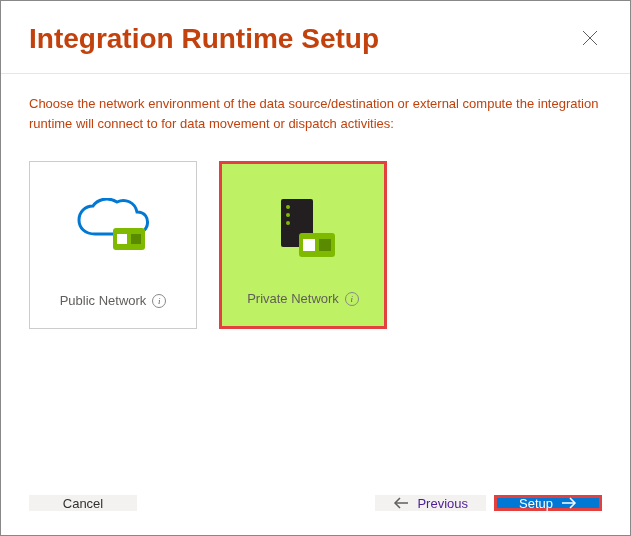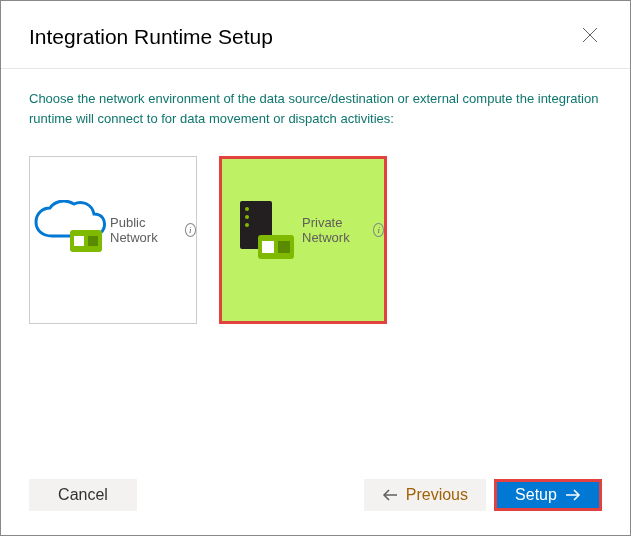--- a/index.html
+++ b/index.html
@@ -22,56 +22,57 @@
       flex-direction: column;
     }
     .header {
       display: flex;
       justify-content: space-between;
       align-items: center;
       padding: 22px 28px 18px 28px;
       border-bottom: 1px solid #e6e6e6;
     }
     .title {
-      font-size: 21px;
-      font-weight: 400;
-      color: #000000;
+      font-size: 28px;
+      font-weight: 700;
+      color: #c2410c;
     }
     .close-btn {
       cursor: pointer;
       font-size: 16px;
       color: #605e5c;
       background: none;
       border: none;
       padding: 4px;
       line-height: 1;
     }
     .close-btn svg {
       width: 16px;
       height: 16px;
       stroke: #605e5c;
       stroke-width: 1;
     }
     .description {
       padding: 20px 28px 8px 28px;
       font-size: 13px;
-      color: #0f766e;
+      color: #c2410c;
       line-height: 1.5;
     }
     .options {
       display: flex;
       gap: 22px;
       padding: 20px 28px;
     }
     .option-card {
       width: 168px;
       height: 168px;
       border: 1px solid #ccc;
       background: #fff;
       display: flex;
+      flex-direction: column;
       align-items: center;
       justify-content: flex-end;
       padding-bottom: 20px;
       cursor: pointer;
       position: relative;
     }
     .option-card.selected {
       background: #bef264;
       border: 3px solid #e34040;
     }
@@ -102,40 +103,40 @@
       font-family: Georgia, serif;
     }
     .footer {
       margin-top: auto;
       padding: 18px 28px 24px 28px;
       display: flex;
       gap: 8px;
       align-items: center;
     }
     .btn {
-      height: 32px;
+      height: 16px;
       padding: 0 18px;
-      font-size: 16px;
+      font-size: 13px;
       border: none;
       cursor: pointer;
       display: inline-flex;
       align-items: center;
       gap: 8px;
       font-family: inherit;
       margin-top: 23px;
     }
     .btn-cancel {
       background: #f3f2f1;
       color: #323130;
       min-width: 108px;
       justify-content: center;
     }
     .btn-previous {
       background: #f3f2f1;
-      color: #a16207;
+      color: #4c1d95;
       min-width: 108px;
       justify-content: center;
     }
     .btn-next {
       background: #0078d4;
       color: #fff;
       min-width: 108px;
       justify-content: center;
       border: 3px solid #e34040;
     }

